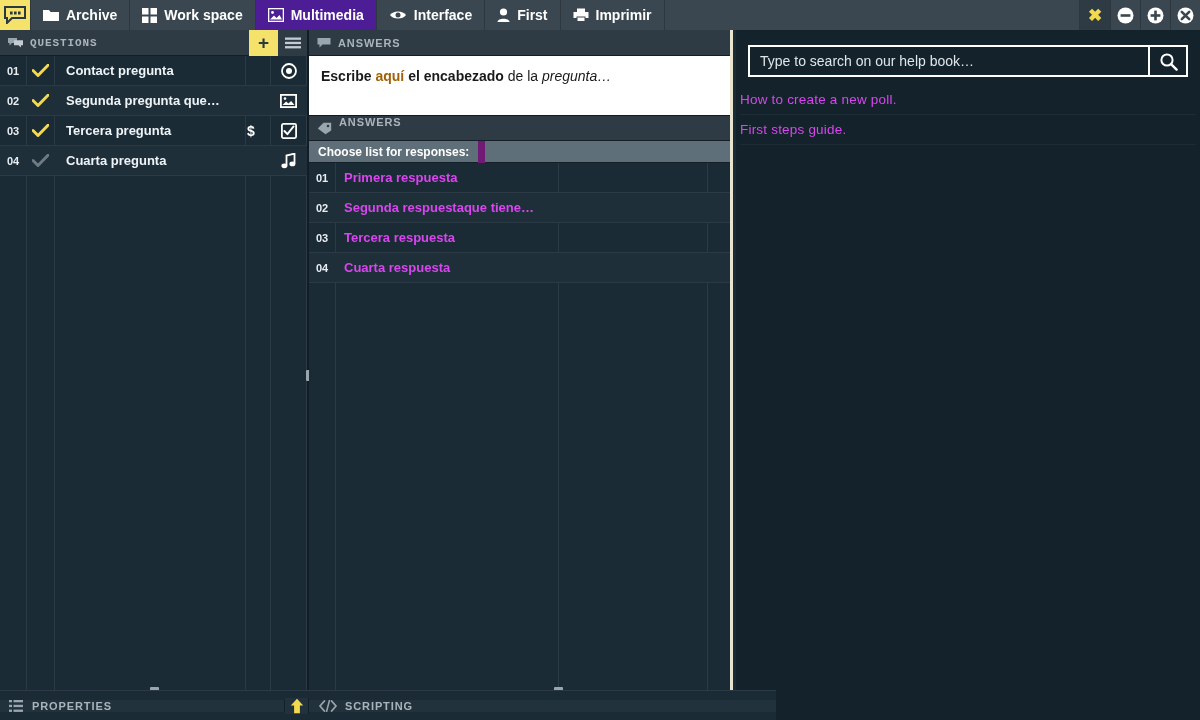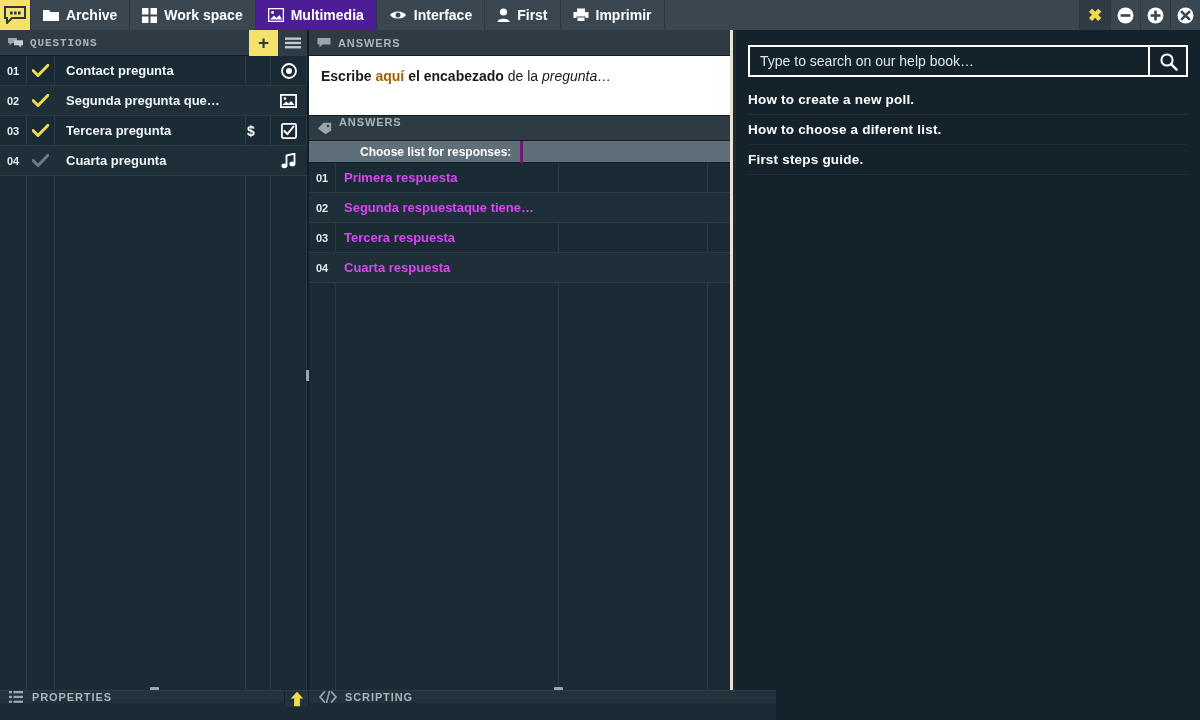--- a/index.html
+++ b/index.html
@@ -131,22 +131,21 @@
   .a-head .ph-icon { margin: 0 7px 0 8px; display:flex; align-items:center; }
   .a-head .ph-title { color: #aab4bb; font-size: 11px; font-weight: 700; letter-spacing: 0.9px; }
 
   .a-chooser {
     height: 22px; background: #5f6f79; display: flex; align-items: center;
     border-bottom: 1px solid #141f27;
   }
   .a-chooser .ac-label {
     color: #ffffff; font-size: 12px; font-weight: 700;
     padding: 0 9px; height: 22px; display: flex; align-items: center;
-    border-right: 3px solid #701a75;
-    margin-left: 42px;
+    border-right: 7px solid #701a75;
   }
   .a-chooser .ac-rest { flex: 1 1 auto; height: 22px; }
 
   .a-grid { position: relative; height: 527px; }
   .a-col-line { position: absolute; top: 0; bottom: 0; width: 1px; background: #2b3a45; }
   .a-row {
     position: relative; height: 30px; display: flex; align-items: center;
     border-bottom: 1px solid #2b3a45;
   }
   .a-row.alt { background: #1f2f3a; }
@@ -165,30 +164,30 @@
     flex: 1 1 auto; background: #13222b; border: 2px solid #ffffff;
     border-right: none; color: #dfe6ea; font-size: 14px;
     padding: 0 10px; display: flex; align-items: center;
     font-family: "Liberation Sans", sans-serif;
   }
   .hs-btn {
     width: 40px; border: 2px solid #ffffff; background: #13222b;
     display: flex; align-items: center; justify-content: center;
   }
   .help-item {
-    margin: 0 12px; height: 30px; display: flex; align-items: center;
-    color: #ffffff; font-size: 13.5px; font-weight: 700; letter-spacing: 0.2px;
+    margin: 0 4px; height: 30px; display: flex; align-items: center;
+    color: #d946ef; font-size: 13.5px; font-weight: 400; letter-spacing: 0.2px;
     border-bottom: 1px solid #1d2d37;
   }
   .help-item.first { margin-top: 8px; }
 
   
   .bottom-bar {
     position: absolute; left: 0; top: 690px; width: 776px; height: 30px;
-    background: #1b2b36; display: flex; align-items: flex-start;
+    background: #1b2b36; display: flex; align-items: center;
     border-top: 1px solid #2b3a45;
   }
   .bb-left {
     width: 285px; display: flex; align-items: center; background: #22323d;
     border-right: 1px solid #141f27;
   }
   .bb-left .bb-icon { margin: 0 9px 0 9px; display:flex; align-items:center;}
   .bb-left .bb-title { color: #aab4bb; font-size: 11px; font-weight: 700; letter-spacing: 0.9px; }
   .bb-arrow {
     width: 24px; background: #22323d; display: flex; align-items: center; justify-content: center;
@@ -480,21 +479,20 @@
       <div class="hs-input" placeholder="Type to search on our help book…">Type to search on our help book…</div>
       <div class="hs-btn">
         <svg width="19" height="19" viewBox="0 0 19 19">
           <circle cx="8" cy="8" r="5.6" fill="none" stroke="#ffffff" stroke-width="2"></circle>
           <path d="M12.3 12.3 L17.6 17.6" stroke="#ffffff" stroke-width="2.4" stroke-linecap="round"></path>
         </svg>
       </div>
     </div>
 
     <div class="help-item first">How to create a new poll.</div>
-    <div class="help-item">How to choose a diferent list.</div>
     <div class="help-item">First steps guide.</div>
   </div>
 
   <div class="bottom-bar">
     <div class="bb-left">
       <span class="bb-icon">
         <svg width="14" height="12" viewBox="0 0 14 12">
           <rect x="0" y="0" width="3" height="2.3" fill="#9aa6ad"></rect>
             <rect x="4.5" y="0" width="9.5" height="2.3" fill="#9aa6ad"></rect>
           <rect x="0" y="4.8" width="3" height="2.3" fill="#9aa6ad"></rect>

